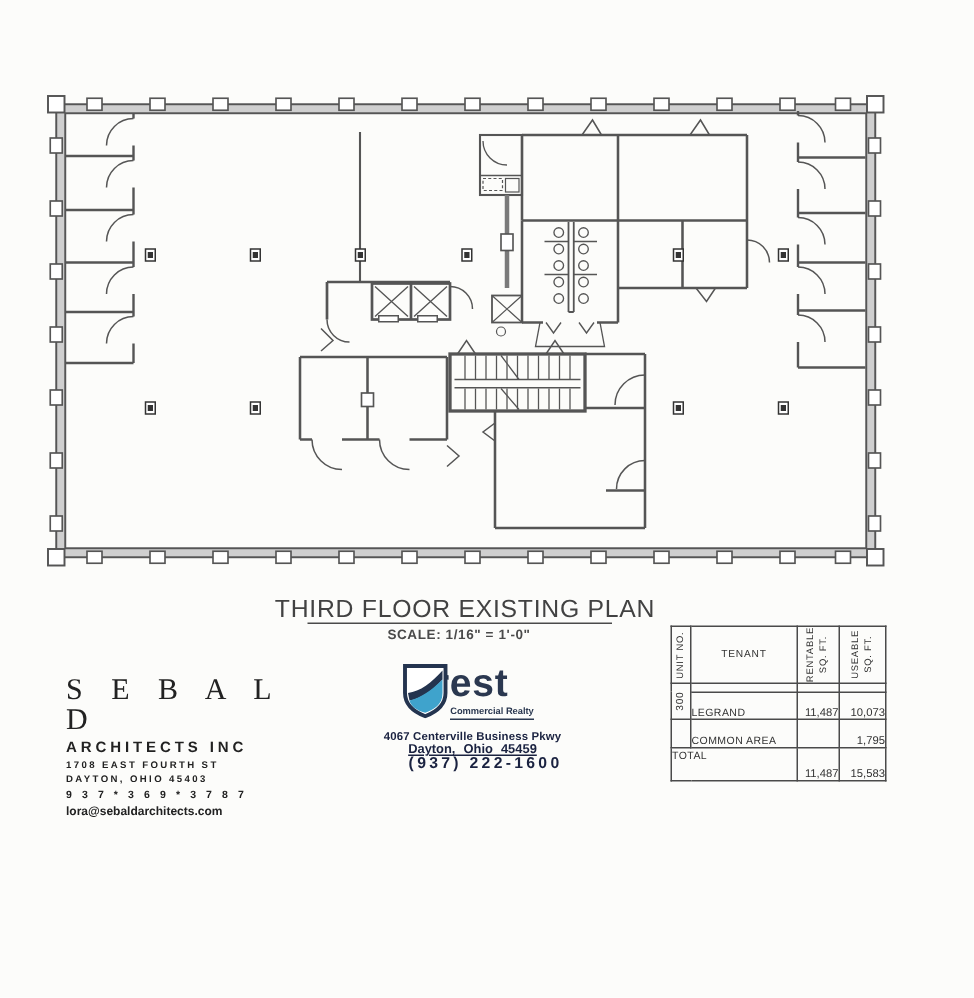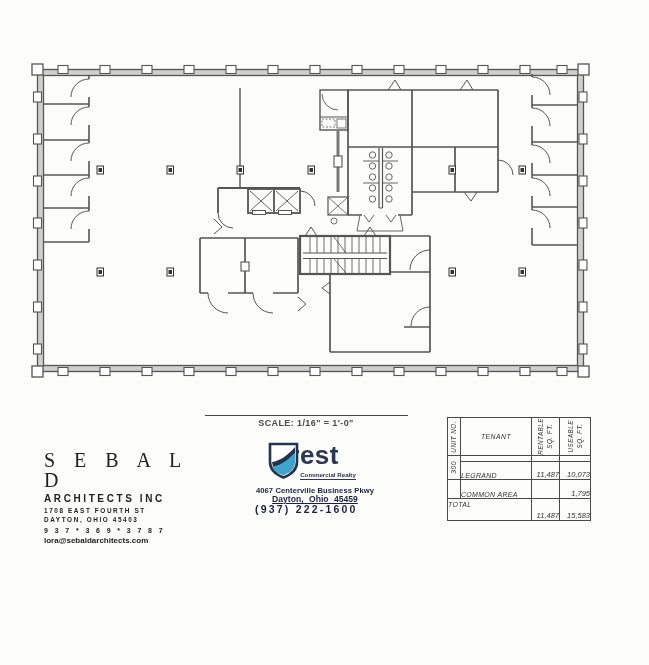--- a/index.html
+++ b/index.html
@@ -18,23 +18,23 @@
   .arch-firm{font-size:10px;font-weight:bold;letter-spacing:2.6px;margin-top:4px;}
   .arch-a1,.arch-a2{font-size:6.4px;font-weight:bold;letter-spacing:1.6px;margin-top:3.5px;}
   .arch-ph{font-size:7px;font-weight:bold;letter-spacing:2.4px;margin-top:3.5px;}
   .arch-em{font-size:8px;font-weight:bold;margin-top:3px;}
   
   .crest-row{left:268px;top:442px;display:flex;align-items:flex-start;}
   .crest-word{font-size:26px;font-weight:bold;color:#2b3850;letter-spacing:.5px;margin-left:2px;line-height:1.05;}
   .crest-tag{left:300px;top:471px;width:56px;text-align:center;font-size:6.2px;font-weight:bold;color:#2b3850;border-bottom:1px solid #2b3850;padding-bottom:1px;}
   .crest-a1{left:255px;top:486px;width:120px;text-align:center;font-size:7.6px;font-weight:bold;color:#1a2240;letter-spacing:.1px;}
   .crest-a2{left:255px;top:494px;width:120px;text-align:center;font-size:8.6px;font-weight:bold;color:#1a2240;word-spacing:3px;text-decoration:underline;}
-  .crest-ph{left:255px;top:503px;width:120px;text-align:left;font-size:10.5px;font-weight:bold;color:#1a2240;letter-spacing:2.2px;}
+  .crest-ph{left:255px;top:503px;width:120px;text-align:right;font-size:10.5px;font-weight:bold;color:#1a2240;letter-spacing:2.2px;}
   
-  .sched{left:447px;top:417px;border-collapse:collapse;table-layout:fixed;color:#333;font-style:italic;}
+  .sched{left:447px;top:417px;border-collapse:collapse;table-layout:fixed;color:#333;}
   .sched td,.sched th{border:1px solid #4a4a4a;padding:0;font-weight:normal;overflow:hidden;}
   .sched{border:1.6px solid #444;}
   .rot{writing-mode:vertical-rl;transform:rotate(180deg);font-size:6.3px;letter-spacing:.5px;line-height:1.35;white-space:pre-line;margin:0 auto;}
   .c-unit{width:12px;} .c-ten{width:70px;} .c-rent{width:27px;} .c-use{width:30px;}
   .hdr td{height:35px;text-align:center;vertical-align:middle;}
   .ten-h{font-size:6.8px;letter-spacing:.5px;text-align:center;}
   .lbl{font-size:7px;letter-spacing:.3px;text-align:left;padding-left:3px;vertical-align:bottom;padding-bottom:2px;}
   .num{font-size:7.5px;text-align:right;padding-right:2px;vertical-align:bottom;padding-bottom:2px;}
   .r-sliver td{height:5px;}
   .r1 td{height:17px;} .r2 td{height:18px;} .r3 td{height:19px;}
@@ -257,20 +257,21 @@
             <rect x="520.5" y="168" width="3.5" height="4"></rect>
           <rect x="98.5" y="270" width="3.5" height="4"></rect>
             <rect x="168.5" y="270" width="3.5" height="4"></rect>
             <rect x="450.5" y="270" width="3.5" height="4"></rect>
             <rect x="520.5" y="270" width="3.5" height="4"></rect>
         </g>
       </g>
     </g>
   </svg>
 
+  <div class="abs title2">THIRD FLOOR EXISTING PLAN</div>
   <div class="abs title-rule"></div>
   <div class="abs scale">SCALE:  1/16" = 1'-0"</div>
 
   <div class="abs arch">
     <div class="arch-name">S E B A L D</div>
     <div class="arch-firm">ARCHITECTS INC</div>
     <div class="arch-a1">1708 EAST FOURTH ST</div>
     <div class="arch-a2">DAYTON, OHIO   45403</div>
     <div class="arch-ph">9 3 7 * 3 6 9 * 3 7 8 7</div>
     <div class="arch-em">lora@sebaldarchitects.com</div>

